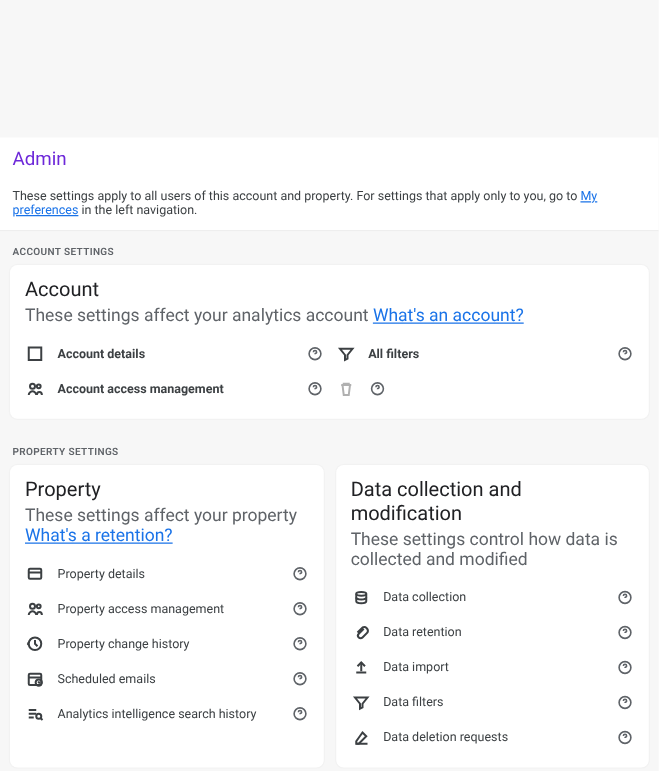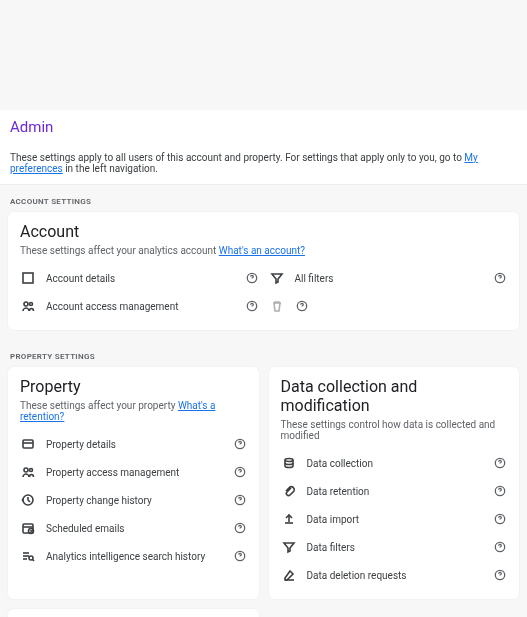--- a/index.html
+++ b/index.html
@@ -46,30 +46,30 @@
     margin: 0 8px 10px 8px;
     padding: 10px 12px 10px 12px;
     box-shadow: 0 0 0 1px rgba(0,0,0,0.02);
   }
   .card-title {
     font-size: 16px;
     color: #202124;
     margin-bottom: 4px;
   }
   .card-sub {
-    font-size: 10px;
+    font-size: 14px;
     color: #5f6368;
     margin-bottom: 8px;
   }
   .card-sub a { color: #1a73e8; text-decoration: underline; }
   .row {
     display: flex;
     gap: 10px;
   }
-  .half { flex: 1; min-width: 0; }
+  .half { flex: 1; min-width: 0; font-weight: bold; }
   .list-item {
     display: flex;
     align-items: center;
     padding: 6px 0;
     gap: 10px;
     position: relative;
   }
   .icon {
     width: 16px; height: 16px;
     color: #3c4043;

